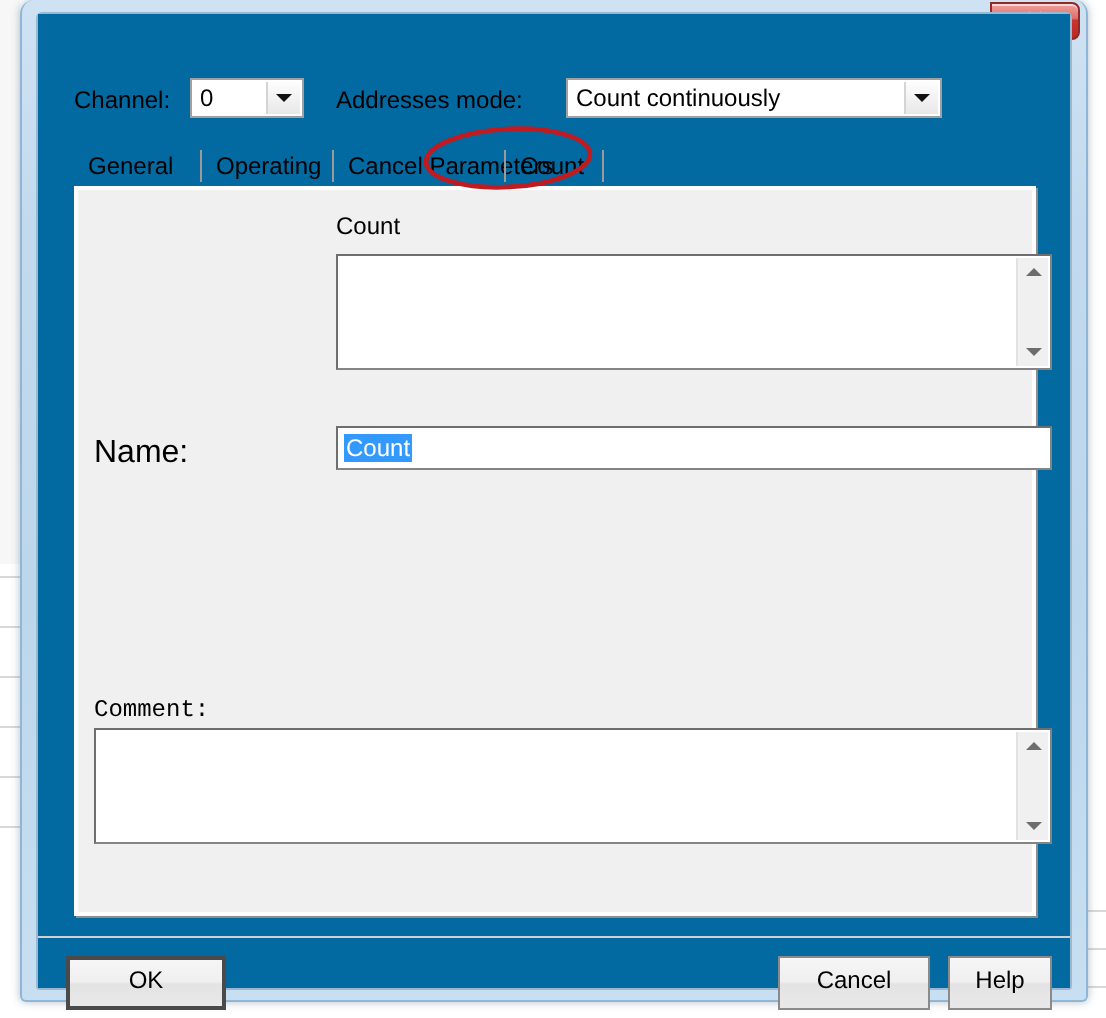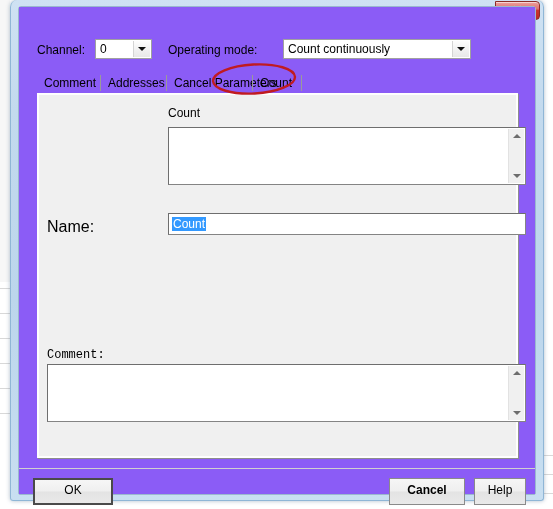--- a/index.html
+++ b/index.html
@@ -85,21 +85,21 @@
     line-height: 17px;
     text-align: center;
     text-shadow: 0 1px 1px rgba(0,0,0,.6);
   }
 
   
   #dialog-client {
     position: absolute;
     left: 0; top: 0;
     width: 516px; height: 487px;
-    background: #8b5cf6;
+    background: #0369a1;
   }
 
   
   #top-row { position: absolute; left: 18px; top: 30px; }
   .fld-label {
     position: absolute;
     font-size: 12px;
     color: #000000;
     white-space: nowrap;
   }
@@ -262,21 +262,21 @@
     box-sizing: border-box;
     font-size: 12px;
     color: #000000;
     text-align: center;
     line-height: 22px;
     cursor: pointer;
     white-space: nowrap;
   }
   #ok-button      { left: 14px;  top: 471px; width: 80px; border: 2px solid #4a4a4a; line-height: 20px; }
   #default-button { left: 100px; top: 471px; width: 76px; color: #a5a5a5; cursor: default; }
-  #cancel-button  { left: 370px; top: 471px; width: 76px; font-weight: bold; }
+  #cancel-button  { left: 370px; top: 471px; width: 76px; }
   #help-button    { left: 455px; top: 471px; width: 52px; }
 
   #bottom-sep {
     position: absolute;
     left: 0; top: 461px;
     width: 516px; height: 1px;
     background: #d0d0d0;
   }
 
   
@@ -317,33 +317,33 @@
 
       <div id="top-row">
         <div class="fld-label" id="channel-label">Channel:</div>
         <div id="channel-combo">
           <span id="channel-value">0</span>
           <span class="combo-arrow-box">
             <span class="arrow-glyph"></span>
           </span>
         </div>
 
-        <div class="fld-label" id="opmode-label">Operating mode:</div>
+        <div class="fld-label" id="opmode-label">Addresses mode:</div>
         <div id="opmode-combo">
           <span id="opmode-value">Count continuously</span>
           <span class="combo-arrow-box">
             <span class="arrow-glyph"></span>
           </span>
         </div>
       </div>
 
       <div id="tab-strip">
-        <div class="tab selected" style="left:0px;width:63px;">Comment</div>
+        <div class="tab selected" style="left:0px;width:63px;">General</div>
         <div class="tab-sep" style="left:63px;"></div>
-        <div class="tab" style="left:64px;width:65px;">Addresses</div>
+        <div class="tab" style="left:64px;width:65px;">Operating</div>
         <div class="tab-sep" style="left:129px;"></div>
         <div class="tab" style="left:130px;width:96px;">Cancel Parameters</div>
         <div class="tab-sep" style="left:215px;"></div>
         <div class="tab" style="left:216px;width:48px;">Count</div>
         <div class="tab-sep" style="left:264px;"></div>
       </div>
 
       <div id="tab-panel"></div>
 
       <div id="shortdesc-value">Count</div>

